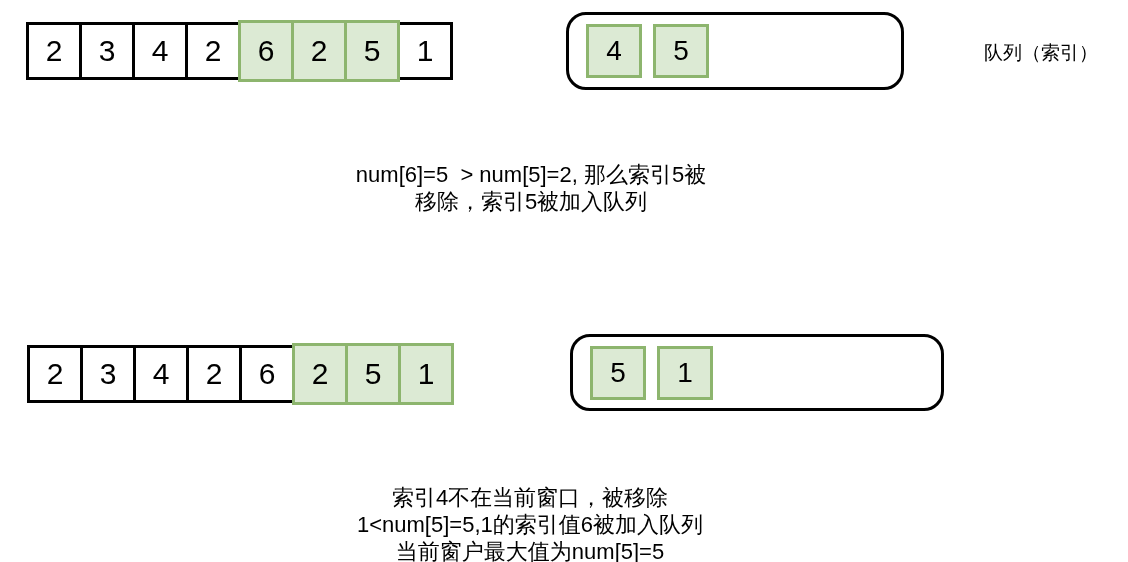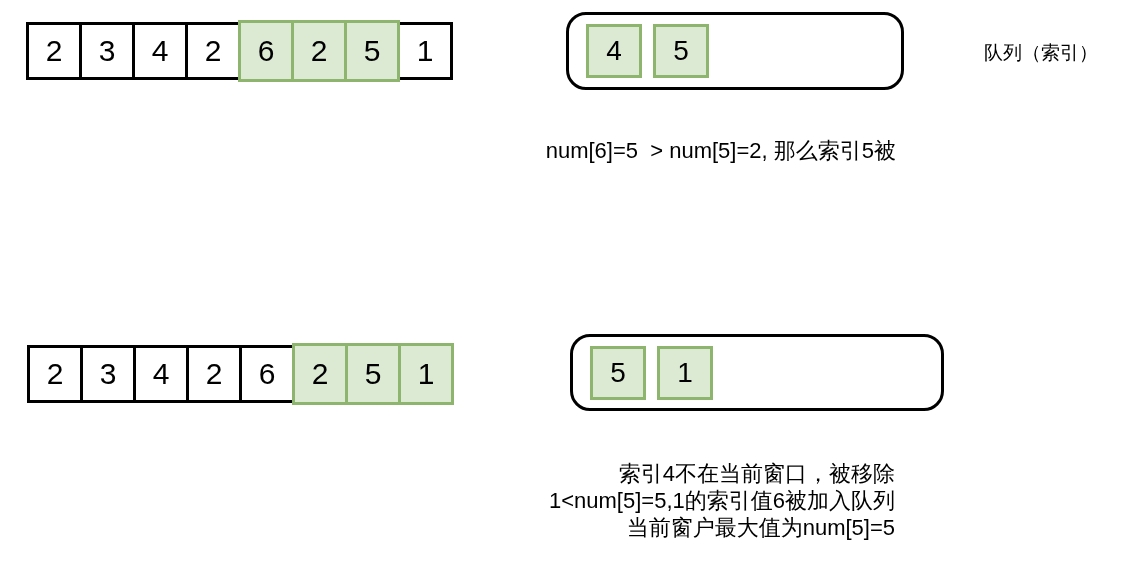--- a/index.html
+++ b/index.html
@@ -71,23 +71,24 @@
   .queue-label {
     position: absolute;
     left: 984px;
     top: 40px;
     font-size: 19px;
     white-space: nowrap;
   }
   .caption {
     position: absolute;
     width: 730px;
-    text-align: right;
+    text-align: center;
     font-size: 22px;
     line-height: 27px;
+    margin-top: 24px;
   }
   .caption .caption-line {
     white-space: pre-wrap;
   }
   .caption-1 { left: 166px; top: 137px; }
   .caption-2 { left: 165px; top: 460px; }
 
   .array-1 { left: 26px;  top: 20px;  }
   .array-2 { left: 27px;  top: 343px; }
   .queue-1 { left: 566px; top: 12px;  width: 338px; height: 78px; }
@@ -111,20 +112,21 @@
 
   <div class="queue queue-1">
     <div class="qcell">4</div>
     <div class="qcell">5</div>
   </div>
 
   <div class="queue-label">队列（索引）</div>
 
   <div class="caption caption-1">
     <div class="caption-line">num[6]=5  &gt; num[5]=2, 那么索引5被</div>
+    <div class="caption-line">移除，索引5被加入队列</div>
   </div>
 
   <div class="array array-2">
     <div class="cell">2</div>
     <div class="cell">3</div>
     <div class="cell">4</div>
     <div class="cell">2</div>
     <div class="cell">6</div>
     <div class="cell green">2</div>
     <div class="cell green">5</div>

